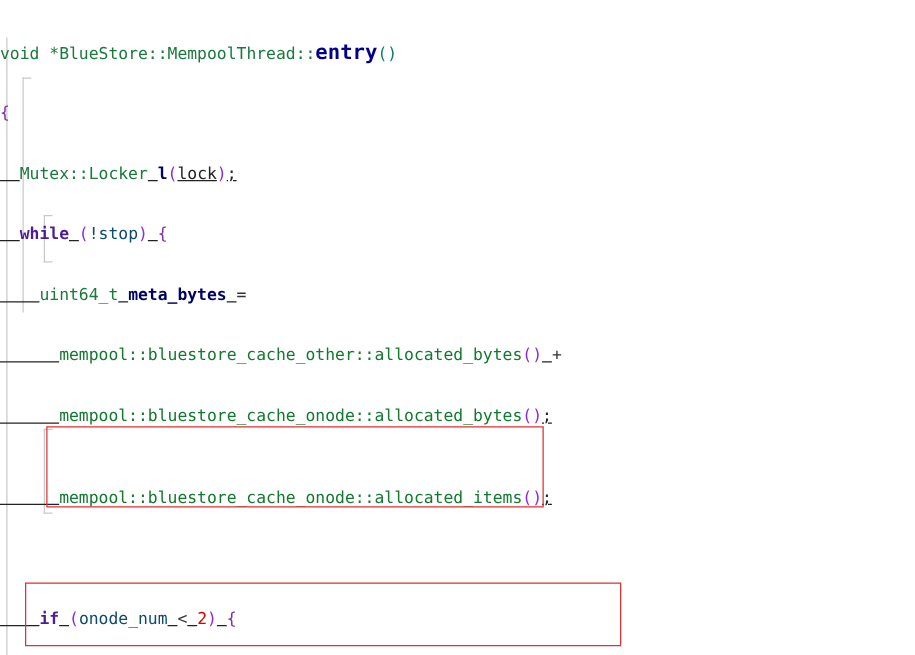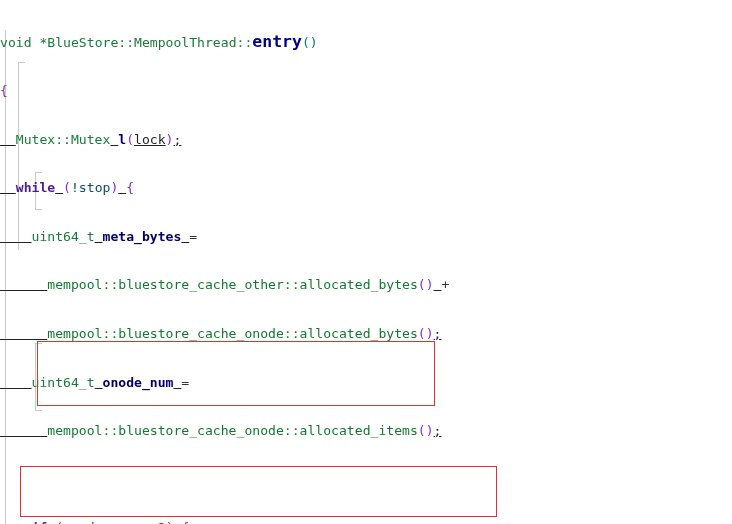--- a/index.html
+++ b/index.html
@@ -75,31 +75,30 @@
   <div class="guide-cap" style="left:35px;top:410px;width:7px;"></div>
 
   <div class="guide" style="left:5px;top:30px;height:494px;"></div>
 
   <div class="code">
 
 <div class="line"><span class="type">void</span><span class="type"> </span><span class="type">*</span><span class="type">BlueStore::MempoolThread::</span><span class="fnbig">entry</span><span class="mem">()</span></div>
 
 <div class="line"><span class="blk">{</span></div>
 
-<div class="line"><span class="plain">  </span><span class="type">Mutex::Mutex</span><span class="plain"> </span><span class="fn">l</span><span class="punc">(</span><span class="plain">lock</span><span class="punc">)</span><span class="plain">;</span></div>
+<div class="line"><span class="plain">  </span><span class="type">Mutex::Locker</span><span class="plain"> </span><span class="fn">l</span><span class="punc">(</span><span class="plain">lock</span><span class="punc">)</span><span class="plain">;</span></div>
 
 <div class="line"><span class="plain">  </span><span class="kw">while</span><span class="plain"> </span><span class="punc">(</span><span class="var">!stop</span><span class="punc">)</span><span class="plain"> </span><span class="blk">{</span></div>
 
 <div class="line"><span class="plain">    </span><span class="type">uint64_t</span><span class="plain"> </span><span class="fn">meta_bytes</span><span class="plain"> </span><span class="op">=</span></div>
 
 <div class="line"><span class="plain">      </span><span class="ns">mempool::bluestore_cache_other::allocated_bytes</span><span class="punc">()</span><span class="plain"> </span><span class="op">+</span></div>
 
 <div class="line"><span class="plain">      </span><span class="ns">mempool::bluestore_cache_onode::allocated_bytes</span><span class="punc">()</span><span class="plain">;</span></div>
 
-<div class="line"><span class="plain">    </span><span class="type">uint64_t</span><span class="plain"> </span><span class="fn">onode_num</span><span class="plain"> </span><span class="op">=</span></div>
 
 <div class="line"><span class="plain">      </span><span class="ns">mempool::bluestore_cache_onode::allocated_items</span><span class="punc">()</span><span class="plain">;</span></div>
 
 <div class="line"> </div>
 
 <div class="line"><span class="plain">    </span><span class="kw">if</span><span class="plain"> </span><span class="punc">(</span><span class="var">onode_num</span><span class="plain"> </span><span class="op">&lt;</span><span class="plain"> </span><span class="num">2</span><span class="punc">)</span><span class="plain"> </span><span class="blk">{</span></div>
 
 
 
 

